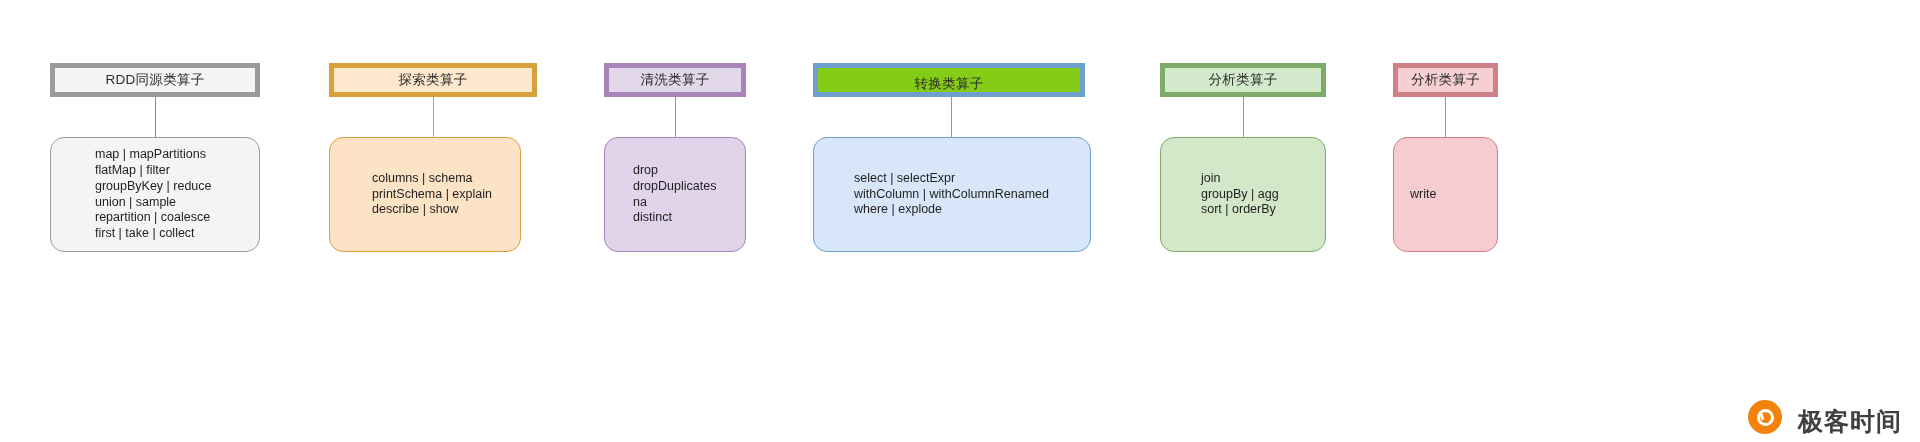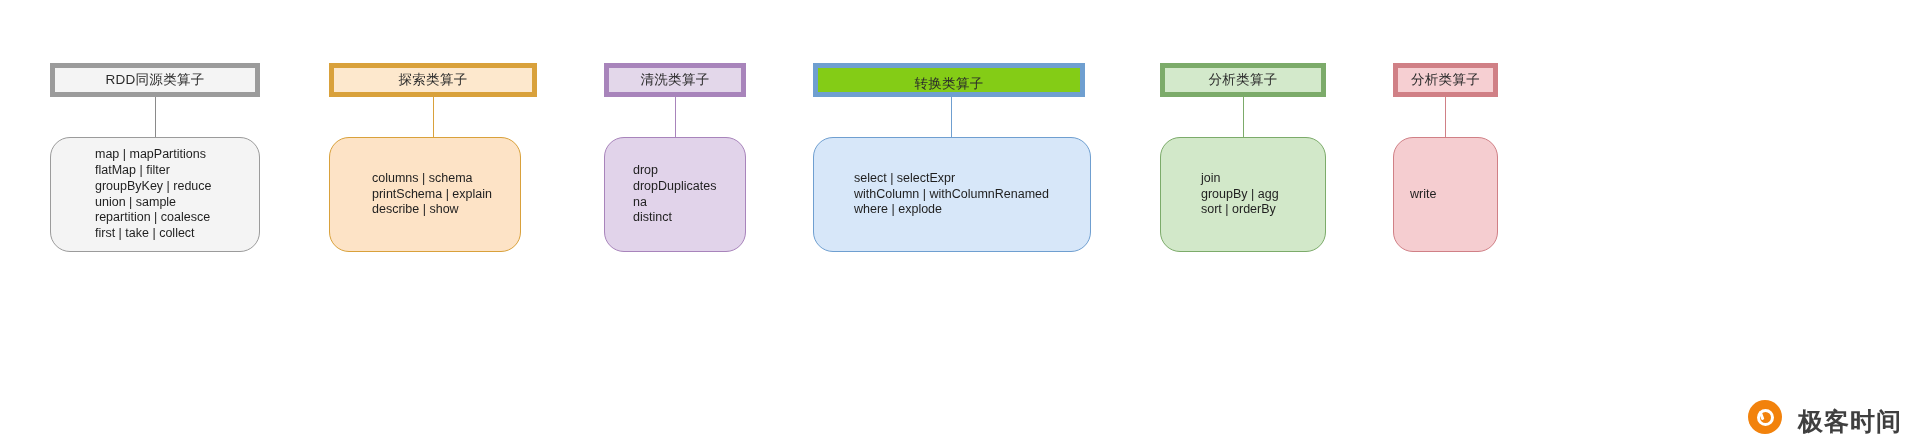--- a/index.html
+++ b/index.html
@@ -52,21 +52,21 @@
     top: 97px;
     height: 40px;
   }
 
   
   .body-box {
     position: absolute;
     top: 137px;
     box-sizing: border-box;
     border: 1px solid #999;
-    border-radius: 20px;
+    border-radius: 14px;
     display: flex;
     align-items: center;
     justify-content: flex-start;
     height: 115px;
   }
   .body-text {
     font-size: 12.5px;
     line-height: 1.27;
     color: #1f1f1f;
     white-space: pre-line;

